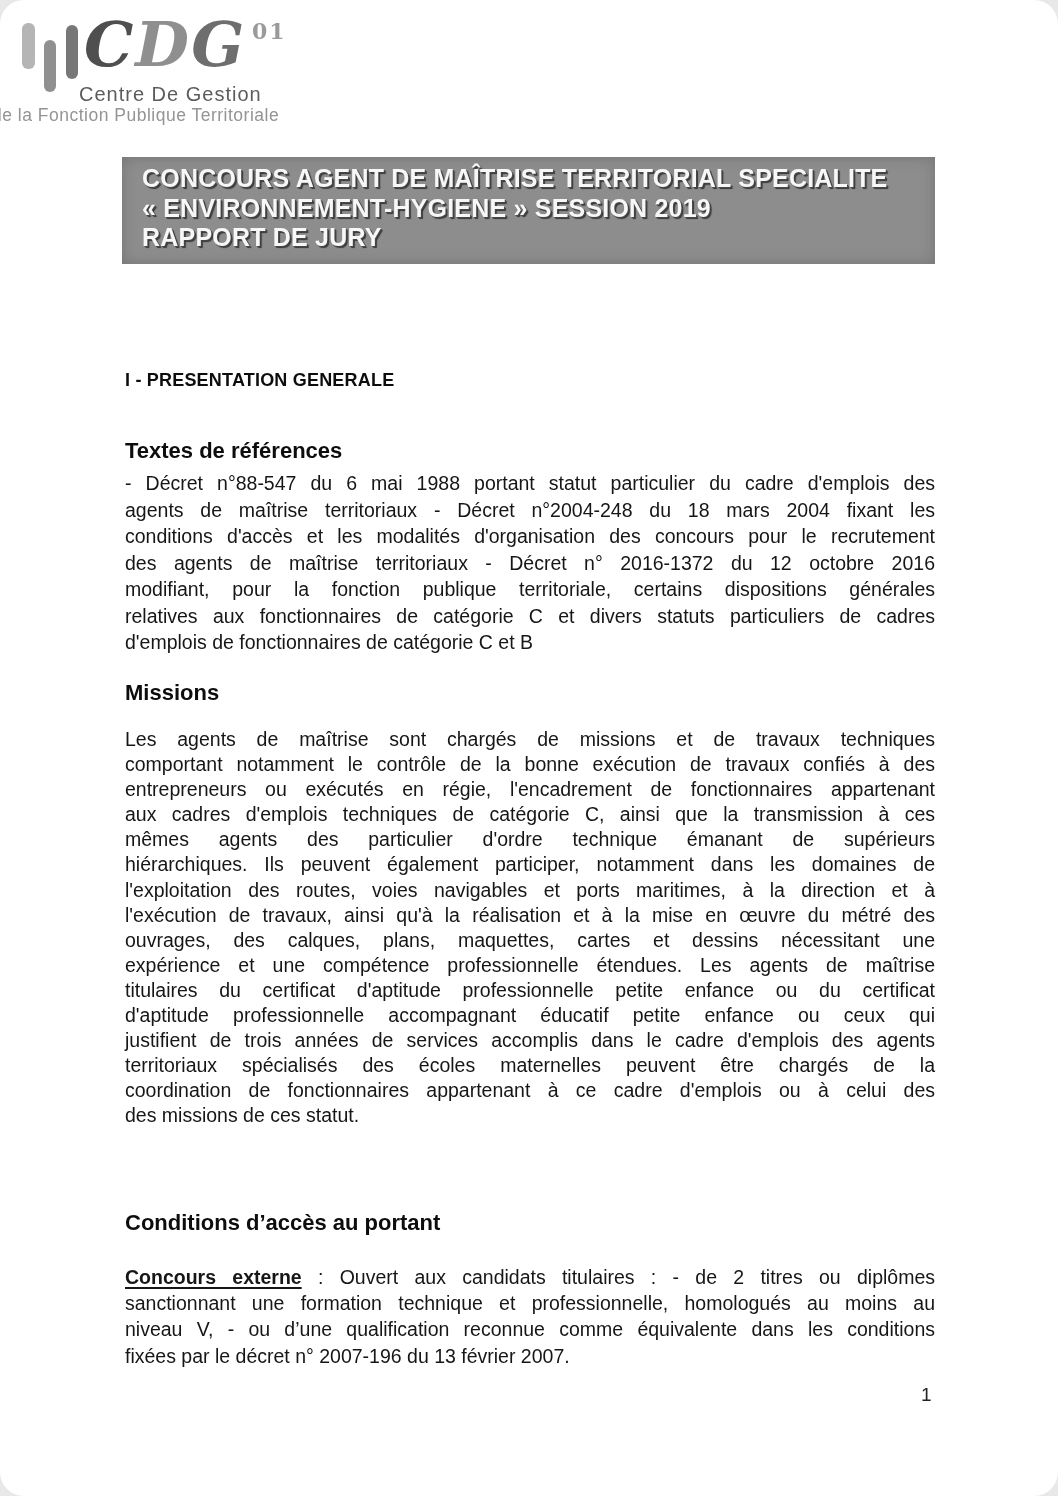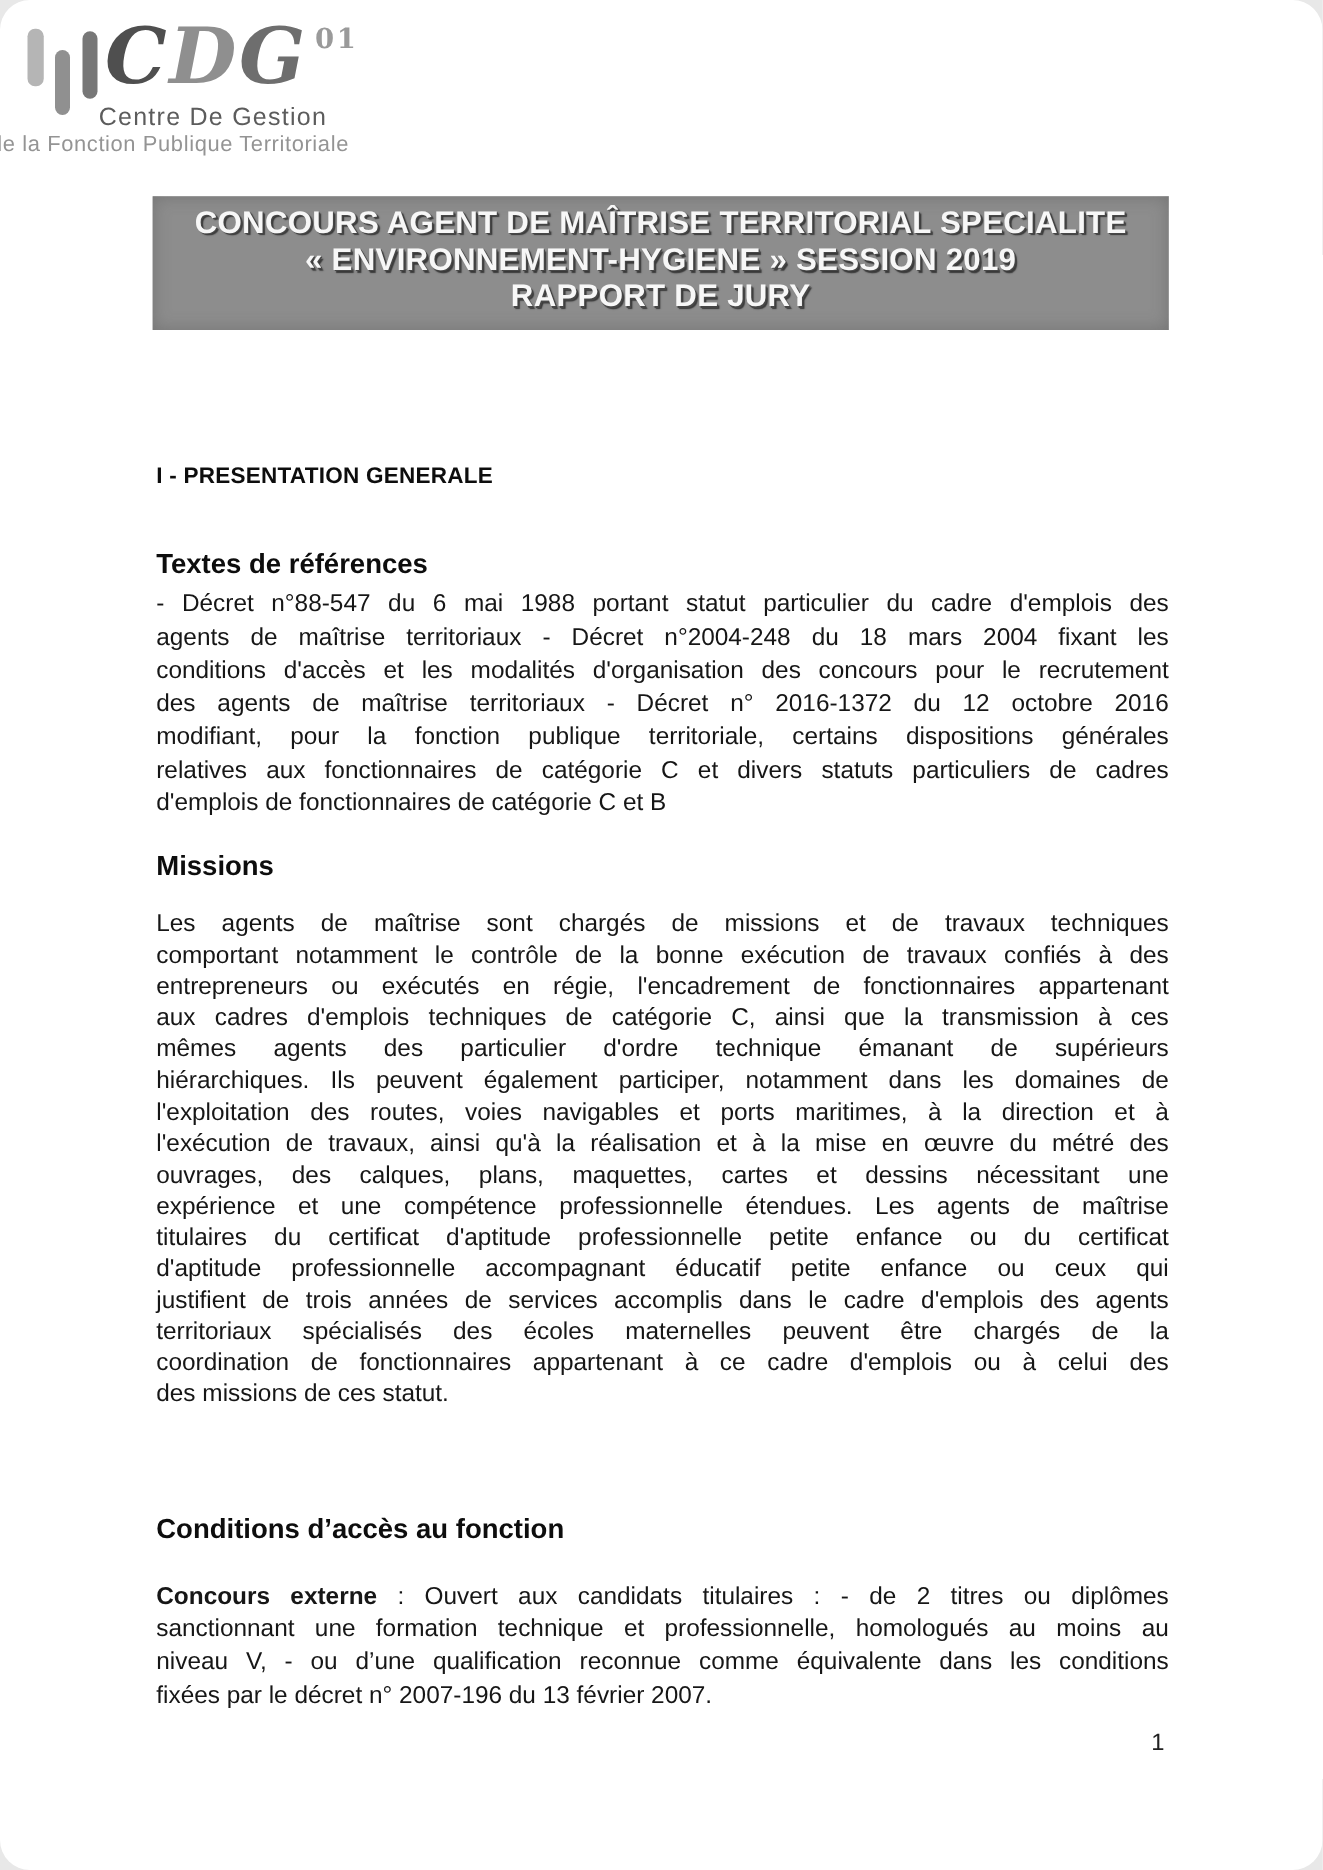--- a/index.html
+++ b/index.html
@@ -31,40 +31,40 @@
   }
   .logo-sub{
     position:absolute;left:-8px;top:105px;
     font-size:17.5px;color:#949494;letter-spacing:0.5px;white-space:nowrap;
   }
   
   .banner{
     position:absolute;left:122px;top:157px;width:813px;height:107px;
     background:#8d8d8d;
     box-shadow:inset 0 0 14px rgba(70,70,70,.35);
-    text-align:center;padding-top:7px;box-sizing:border-box;
+    padding-top:7px;box-sizing:border-box;padding-left:20px;
   }
   .banner-line{
     font-weight:700;font-size:25px;line-height:29.5px;
     color:#f7f7f7;letter-spacing:0.2px;
     text-shadow:1px 1px 0 #474747,2px 2px 1px #383838;
   }
   
   .col{position:absolute;left:125px;width:810px;}
   .sec-title{font-weight:700;font-size:18px;color:#0d0d0d;letter-spacing:0.2px;}
   .sub-head{font-weight:700;font-size:22px;color:#0d0d0d;}
   .para .jline{
     text-align:justify;text-align-last:justify;
     font-size:19.5px;white-space:nowrap;
   }
   .para .jline-last{text-align-last:left;}
   #para1 .jline{line-height:26.5px;}
   #para2 .jline{line-height:25.1px;}
   #para3 .jline{line-height:26.2px;}
-  .lead-bold{font-weight:700;text-decoration-thickness:2px;text-underline-offset:3px;}
+  .lead-bold{font-weight:700;text-decoration:underline;text-decoration-thickness:2px;text-underline-offset:3px;}
   .pagenum{position:absolute;left:921px;top:1384px;font-size:19px;color:#222;}
 </style>
 </head>
 <body>
 
 <div class="page">
 
   <div class="logo">
     <div class="logo-bar bar1" style="background: rgb(181, 181, 181);"></div>
     <div class="logo-bar bar2" style="background: rgb(144, 144, 144);"></div>
@@ -107,21 +107,21 @@
       <div class="jline">ouvrages, des calques, plans, maquettes, cartes et dessins nécessitant une</div>
       <div class="jline">expérience et une compétence professionnelle étendues. Les agents de maîtrise</div>
       <div class="jline">titulaires du certificat d'aptitude professionnelle petite enfance ou du certificat</div>
       <div class="jline">d'aptitude professionnelle accompagnant éducatif petite enfance ou ceux qui</div>
       <div class="jline">justifient de trois années de services accomplis dans le cadre d'emplois des agents</div>
       <div class="jline">territoriaux spécialisés des écoles maternelles peuvent être chargés de la</div>
       <div class="jline">coordination de fonctionnaires appartenant à ce cadre d'emplois ou à celui des</div>
       <div class="jline jline-last">des missions de ces statut.</div>
     </div>
 
-  <div class="col sub-head" style="top:1210px;">Conditions d’accès au fonction</div>
+  <div class="col sub-head" style="top:1210px;">Conditions d’accès au portant</div>
   <div class="col para" id="para3" style="top:1264px;">
     <div class="jline"><span class="lead-bold">Concours externe</span><span> : Ouvert aux candidats titulaires : - de 2 titres ou diplômes</span></div>
     <div>
         <div class="jline">sanctionnant une formation technique et professionnelle, homologués au moins au</div>
         <div class="jline">niveau V, - ou d’une qualification reconnue comme équivalente dans les conditions</div>
         <div class="jline jline-last">fixées par le décret n° 2007-196 du 13 février 2007.</div>
       </div>
   </div>
 
   <div class="pagenum">1</div>

